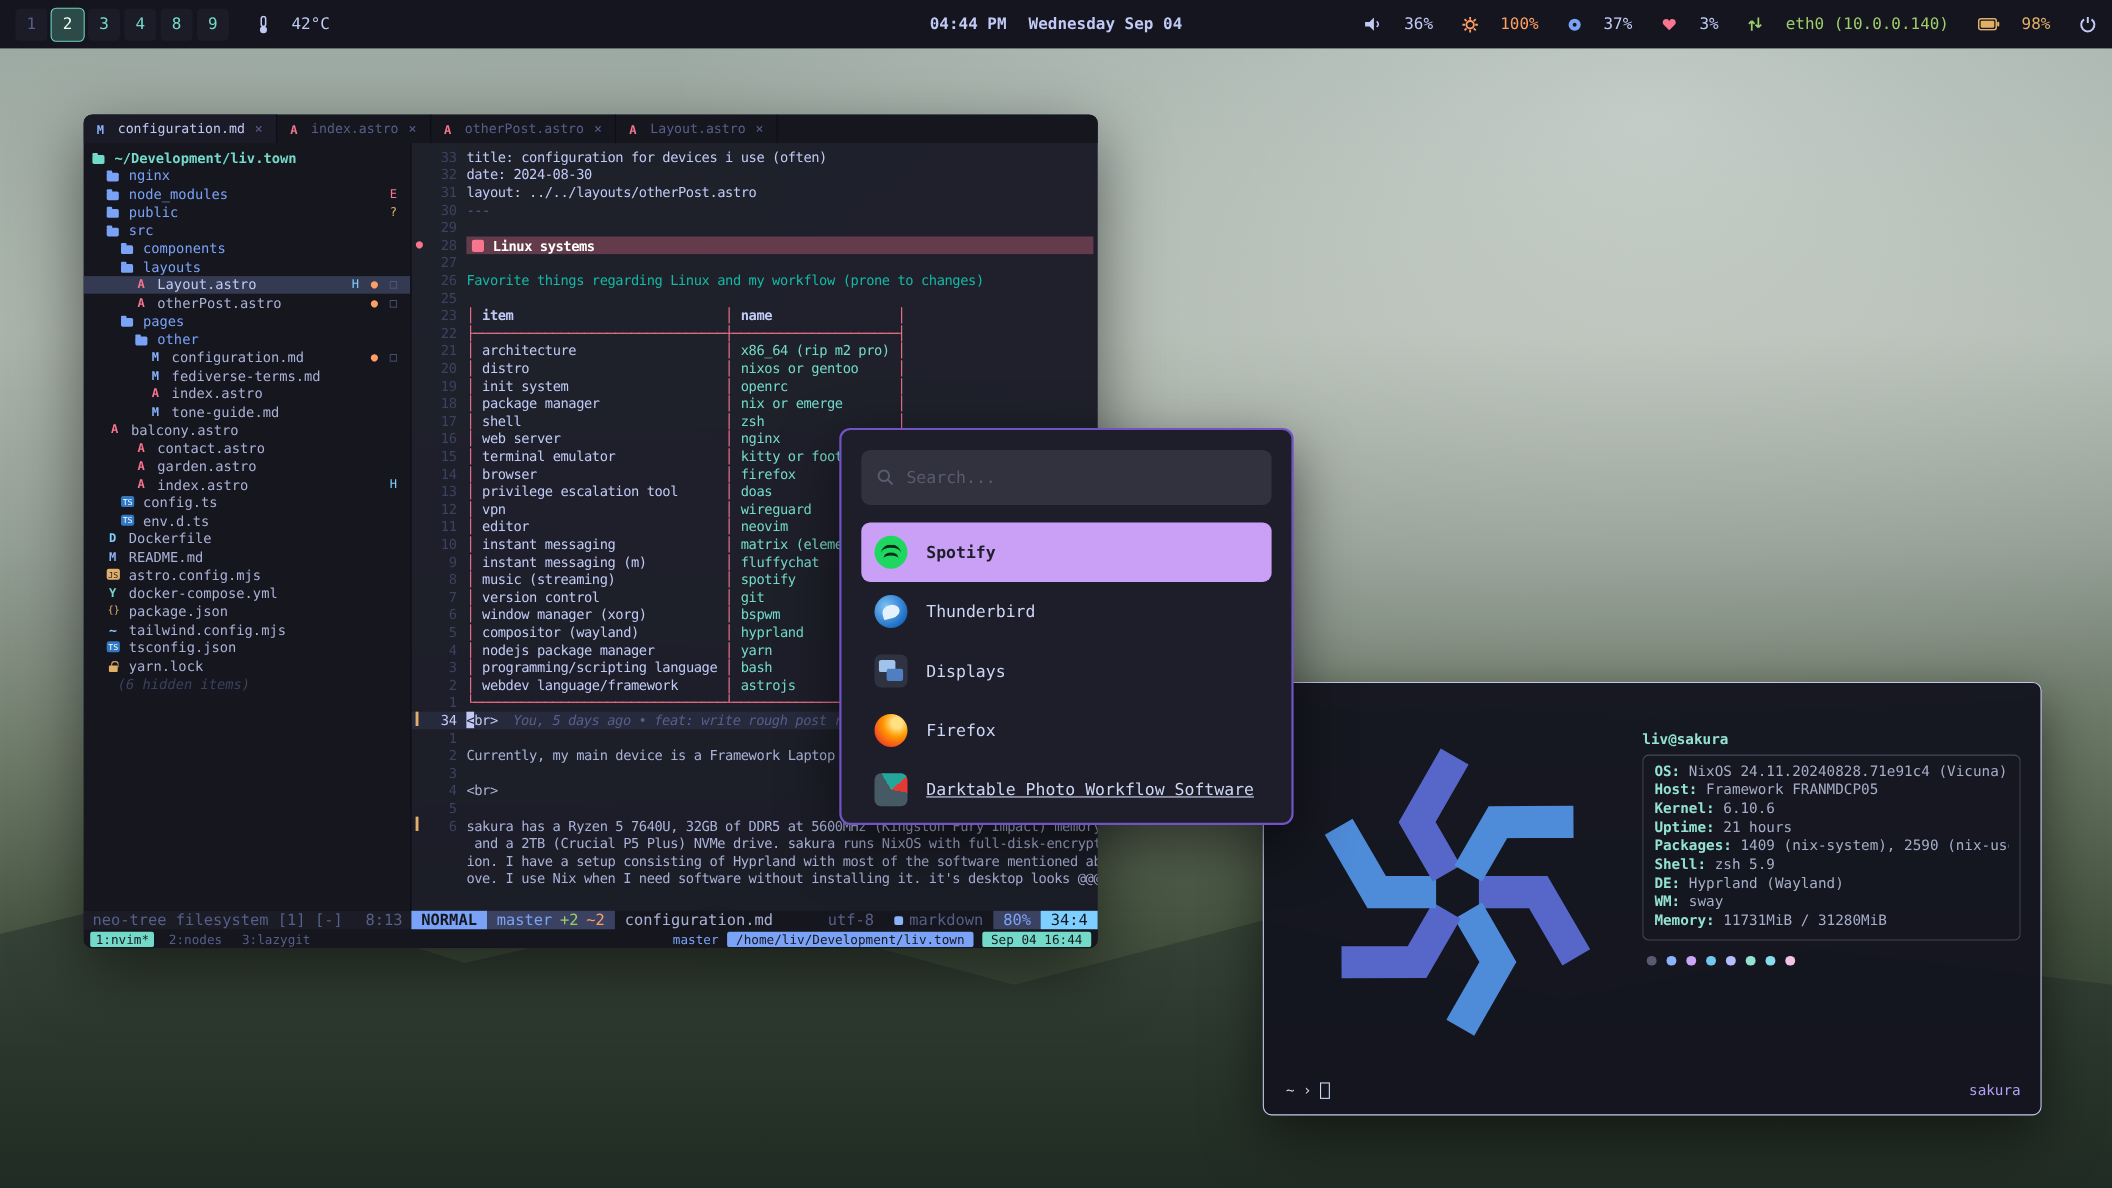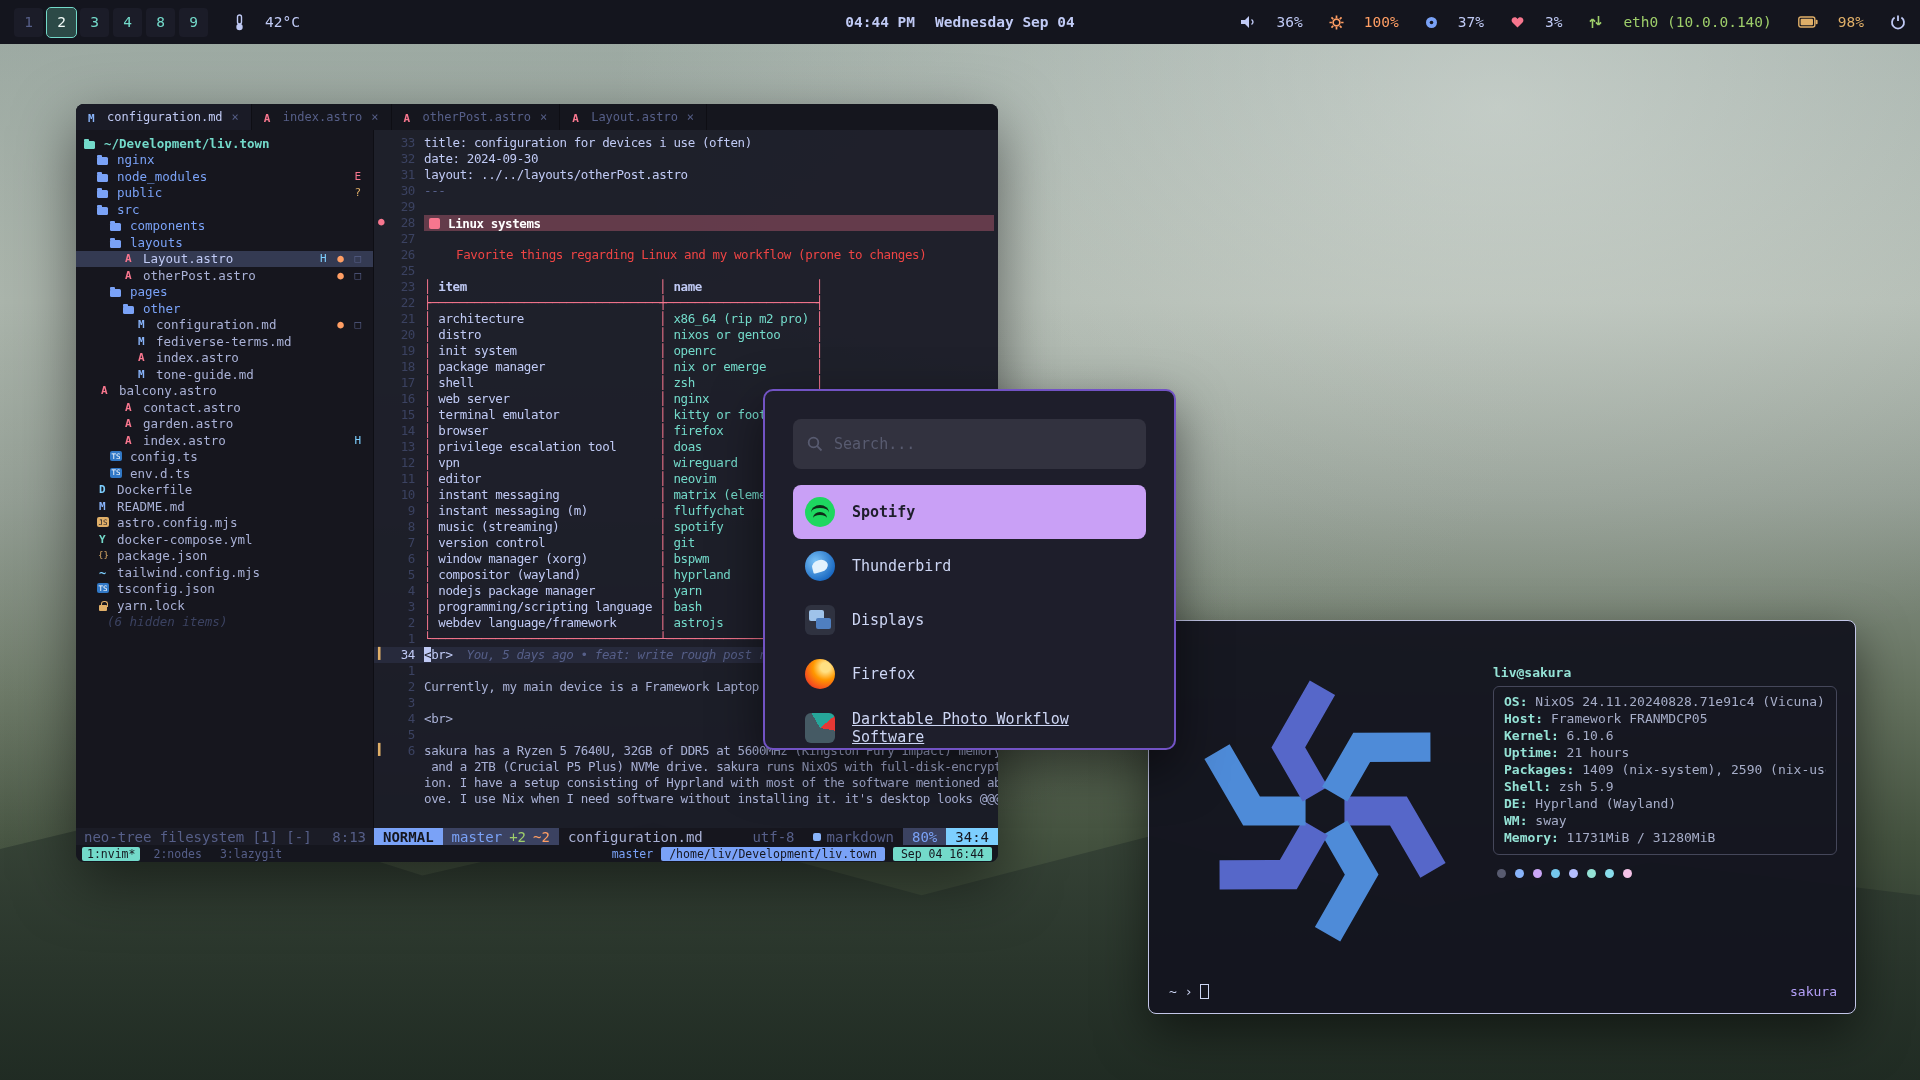--- a/index.html
+++ b/index.html
@@ -98,21 +98,21 @@
   .tmux { height:17px; flex:none; background:#15161e; display:flex; align-items:center; font-size:11.5px; color:#565f89; padding:0 6px; gap:8px; }
   .tw { padding:0 5px; }
   .tw.active { background:#73daca; color:#15161e; border-radius:2px; }
   .tmux-right { margin-left:auto; display:flex; align-items:center; gap:8px; }
   .tseg-branch { color:#7aa2f7; }
   .tseg-path { background:#7aa2f7; color:#15161e; padding:0 8px; border-radius:2px; }
   .tseg-date { background:#73daca; color:#15161e; padding:0 8px; border-radius:2px; }
 
   
   .launcher { position:absolute; left:763px; top:389px; width:413px; height:361px;
-    background:#1e1e2b; border:2px solid #7253c4; border-radius:10px; padding:28px;
+    background:#1e1e2b; border:2px solid #7253c4; border-radius:10px; padding:18px;
     box-shadow:0 18px 50px rgba(0,0,0,0.5); overflow:hidden; z-index:30; }
   .search { height:50px; background:#32323f; border-radius:8px; display:flex; align-items:center; gap:11px;
     padding:0 14px; color:#585b70; font-size:15px; }
   .entries { margin-top:16px; display:flex; flex-direction:column; }
   .entry { height:54px; display:flex; align-items:center; gap:17px; padding:0 12px; border-radius:8px;
     color:#cdd6f4; font-size:15px; flex:none; }
   .entry.selected { background:#c9a0f6; color:#1e1e2b; font-weight:bold; }
   .entry.underline .elabel { text-decoration:underline; }
   .eicon { width:30px; height:30px; flex:none; border-radius:50%; position:relative; overflow:hidden; }
   .ic-spotify { background:#1ed760; }
@@ -371,27 +371,27 @@
           <i class="fic fic-lock"></i>
           <span class="">yarn.lock</span>
         </div>
         <div class="tree-row" style="padding-left: 21px;">
           <i class="fic fic-none"></i>
           <span class="lbl-hidden">(6 hidden items)</span>
         </div>
       </div>
     <div class="buffer" id="buffer-lines">
         <div class="line"><span class="sign"></span><span class="gut">33</span><span class="lc"><span style="color: rgb(192, 202, 245);">title: configuration for devices i use (often)</span></span></div>
-        <div class="line"><span class="sign"></span><span class="gut">32</span><span class="lc"><span style="color: rgb(192, 202, 245);">date: 2024-09-30</span></span></div>
+        <div class="line"><span class="sign"></span><span class="gut">32</span><span class="lc"><span style="color: rgb(192, 202, 245);">date: 2024-08-30</span></span></div>
         <div class="line"><span class="sign"></span><span class="gut">31</span><span class="lc"><span style="color: rgb(192, 202, 245);">layout: ../../layouts/otherPost.astro</span></span></div>
         <div class="line"><span class="sign"></span><span class="gut">30</span><span class="lc"><span style="color: rgb(86, 95, 137);">---</span></span></div>
         <div class="line"><span class="sign"></span><span class="gut">29</span><span class="lc"></span></div>
         <div class="line"><span class="sign" style="color: rgb(247, 118, 142);">●</span><span class="gut">28</span><span class="lc h1c"><span class="h1bar"><span class="h1ic"></span><span style="color: rgb(255, 255, 255); font-weight: bold;">Linux systems</span></span></span></div>
         <div class="line"><span class="sign"></span><span class="gut">27</span><span class="lc"></span></div>
-        <div class="line"><span class="sign"></span><span class="gut">26</span><span class="lc"><span style="color: #ef4444; margin-left: 32px;">Favorite things regarding Linux and my workflow (prone to changes)</span></span></div>
+        <div class="line"><span class="sign"></span><span class="gut">26</span><span class="lc"><span style="color: #14b8a6;">Favorite things regarding Linux and my workflow (prone to changes)</span></span></div>
         <div class="line"><span class="sign"></span><span class="gut">25</span><span class="lc"></span></div>
         <div class="line"><span class="sign"></span><span class="gut">23</span><span class="lc"><span style="color: rgb(247, 118, 142);">│ </span><span style="color: rgb(192, 202, 245); font-weight: bold;">item                           </span><span style="color: rgb(247, 118, 142);">│ </span><span style="color: rgb(192, 202, 245); font-weight: bold;">name                </span><span style="color: rgb(247, 118, 142);">│</span></span></div>
         <div class="line"><span class="sign"></span><span class="gut">22</span><span class="lc"><span style="color: rgb(247, 118, 142);">├────────────────────────────────┼─────────────────────┤</span></span></div>
         <div class="line"><span class="sign"></span><span class="gut">21</span><span class="lc"><span style="color: rgb(247, 118, 142);">│ </span><span style="color: rgb(192, 202, 245);">architecture                   </span><span style="color: rgb(247, 118, 142);">│ </span><span style="color: rgb(115, 218, 202);">x86_64 (rip m2 pro) </span><span style="color: rgb(247, 118, 142);">│</span></span></div>
         <div class="line"><span class="sign"></span><span class="gut">20</span><span class="lc"><span style="color: rgb(247, 118, 142);">│ </span><span style="color: rgb(192, 202, 245);">distro                         </span><span style="color: rgb(247, 118, 142);">│ </span><span style="color: rgb(115, 218, 202);">nixos or gentoo     </span><span style="color: rgb(247, 118, 142);">│</span></span></div>
         <div class="line"><span class="sign"></span><span class="gut">19</span><span class="lc"><span style="color: rgb(247, 118, 142);">│ </span><span style="color: rgb(192, 202, 245);">init system                    </span><span style="color: rgb(247, 118, 142);">│ </span><span style="color: rgb(115, 218, 202);">openrc              </span><span style="color: rgb(247, 118, 142);">│</span></span></div>
         <div class="line"><span class="sign"></span><span class="gut">18</span><span class="lc"><span style="color: rgb(247, 118, 142);">│ </span><span style="color: rgb(192, 202, 245);">package manager                </span><span style="color: rgb(247, 118, 142);">│ </span><span style="color: rgb(115, 218, 202);">nix or emerge       </span><span style="color: rgb(247, 118, 142);">│</span></span></div>
         <div class="line"><span class="sign"></span><span class="gut">17</span><span class="lc"><span style="color: rgb(247, 118, 142);">│ </span><span style="color: rgb(192, 202, 245);">shell                          </span><span style="color: rgb(247, 118, 142);">│ </span><span style="color: rgb(115, 218, 202);">zsh                 </span><span style="color: rgb(247, 118, 142);">│</span></span></div>
         <div class="line"><span class="sign"></span><span class="gut">16</span><span class="lc"><span style="color: rgb(247, 118, 142);">│ </span><span style="color: rgb(192, 202, 245);">web server                     </span><span style="color: rgb(247, 118, 142);">│ </span><span style="color: rgb(115, 218, 202);">nginx               </span><span style="color: rgb(247, 118, 142);">│</span></span></div>
         <div class="line"><span class="sign"></span><span class="gut">15</span><span class="lc"><span style="color: rgb(247, 118, 142);">│ </span><span style="color: rgb(192, 202, 245);">terminal emulator              </span><span style="color: rgb(247, 118, 142);">│ </span><span style="color: rgb(115, 218, 202);">kitty or foot       </span><span style="color: rgb(247, 118, 142);">│</span></span></div>

